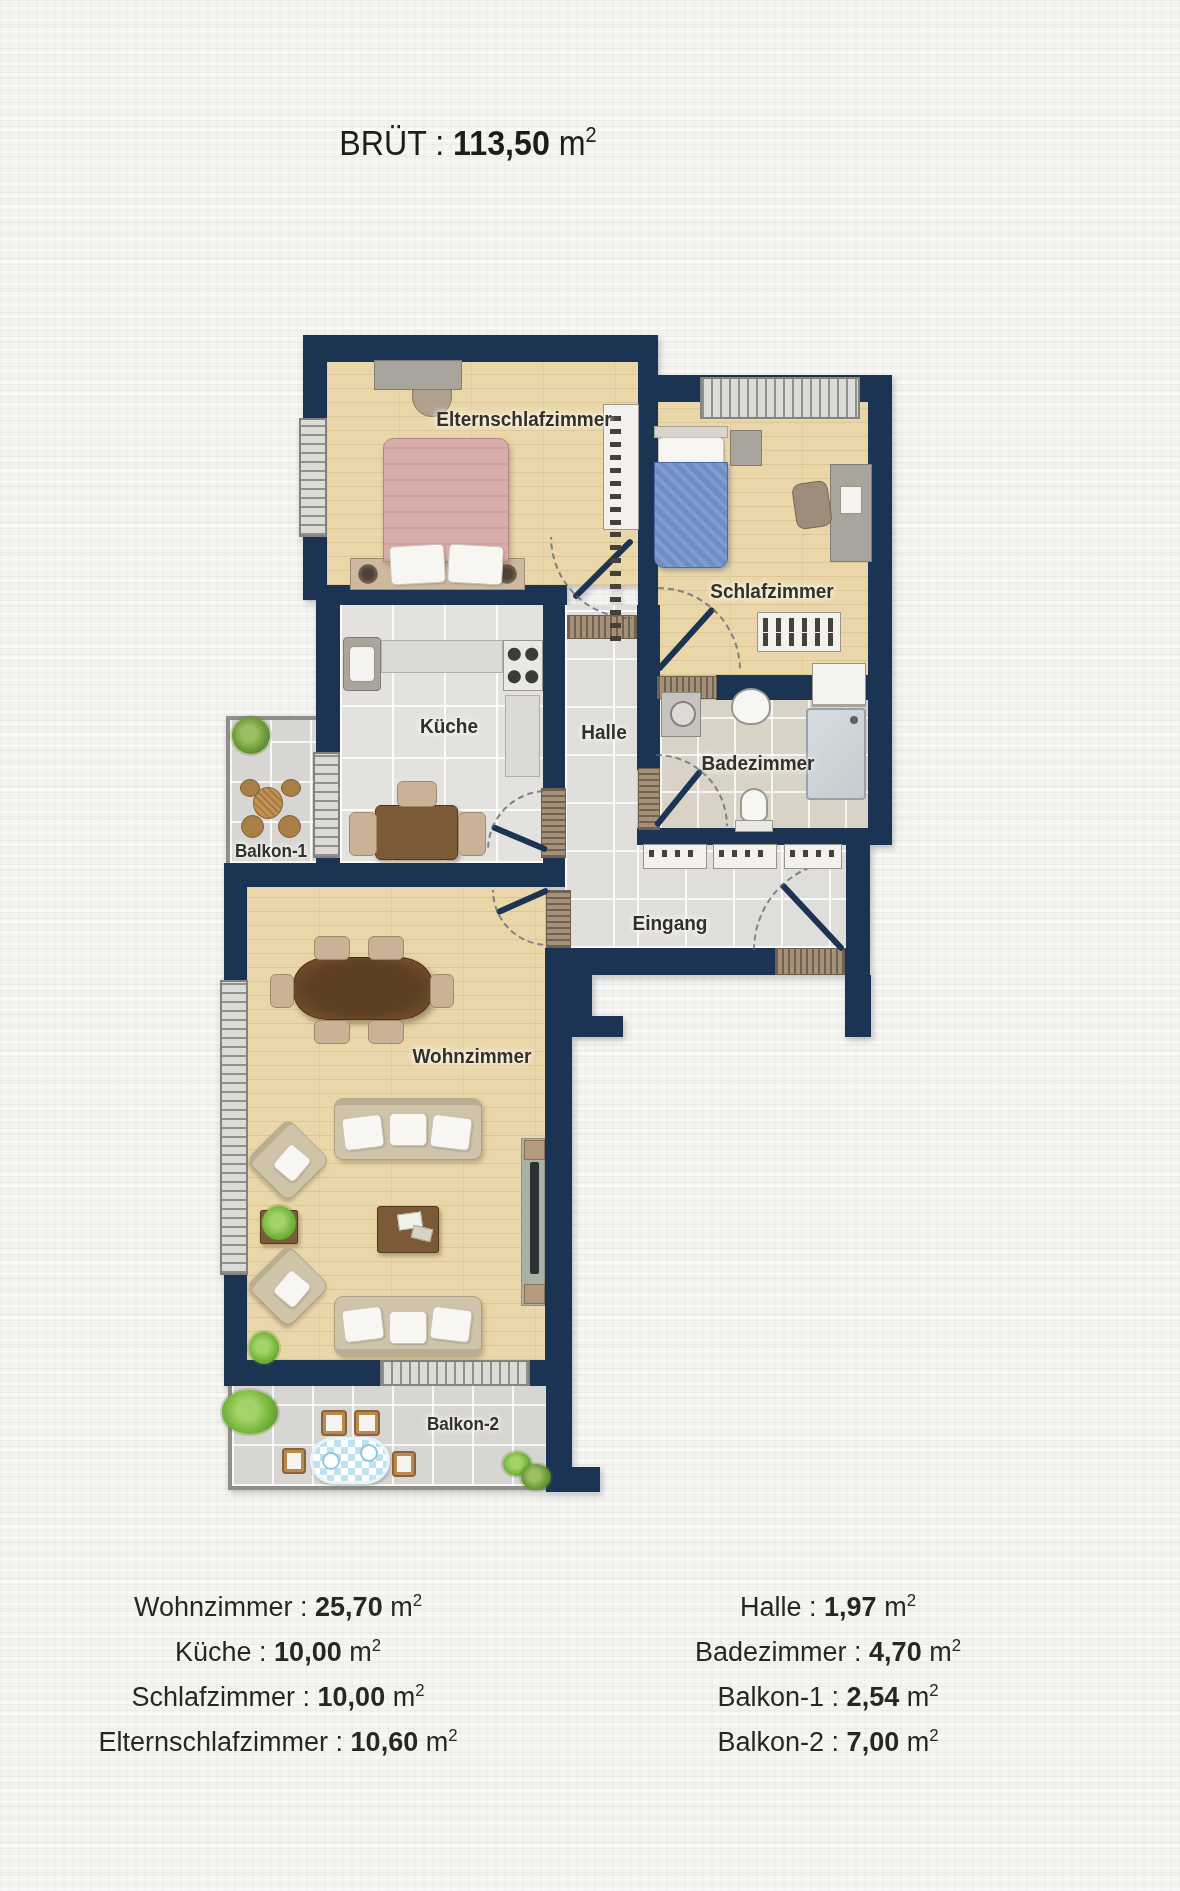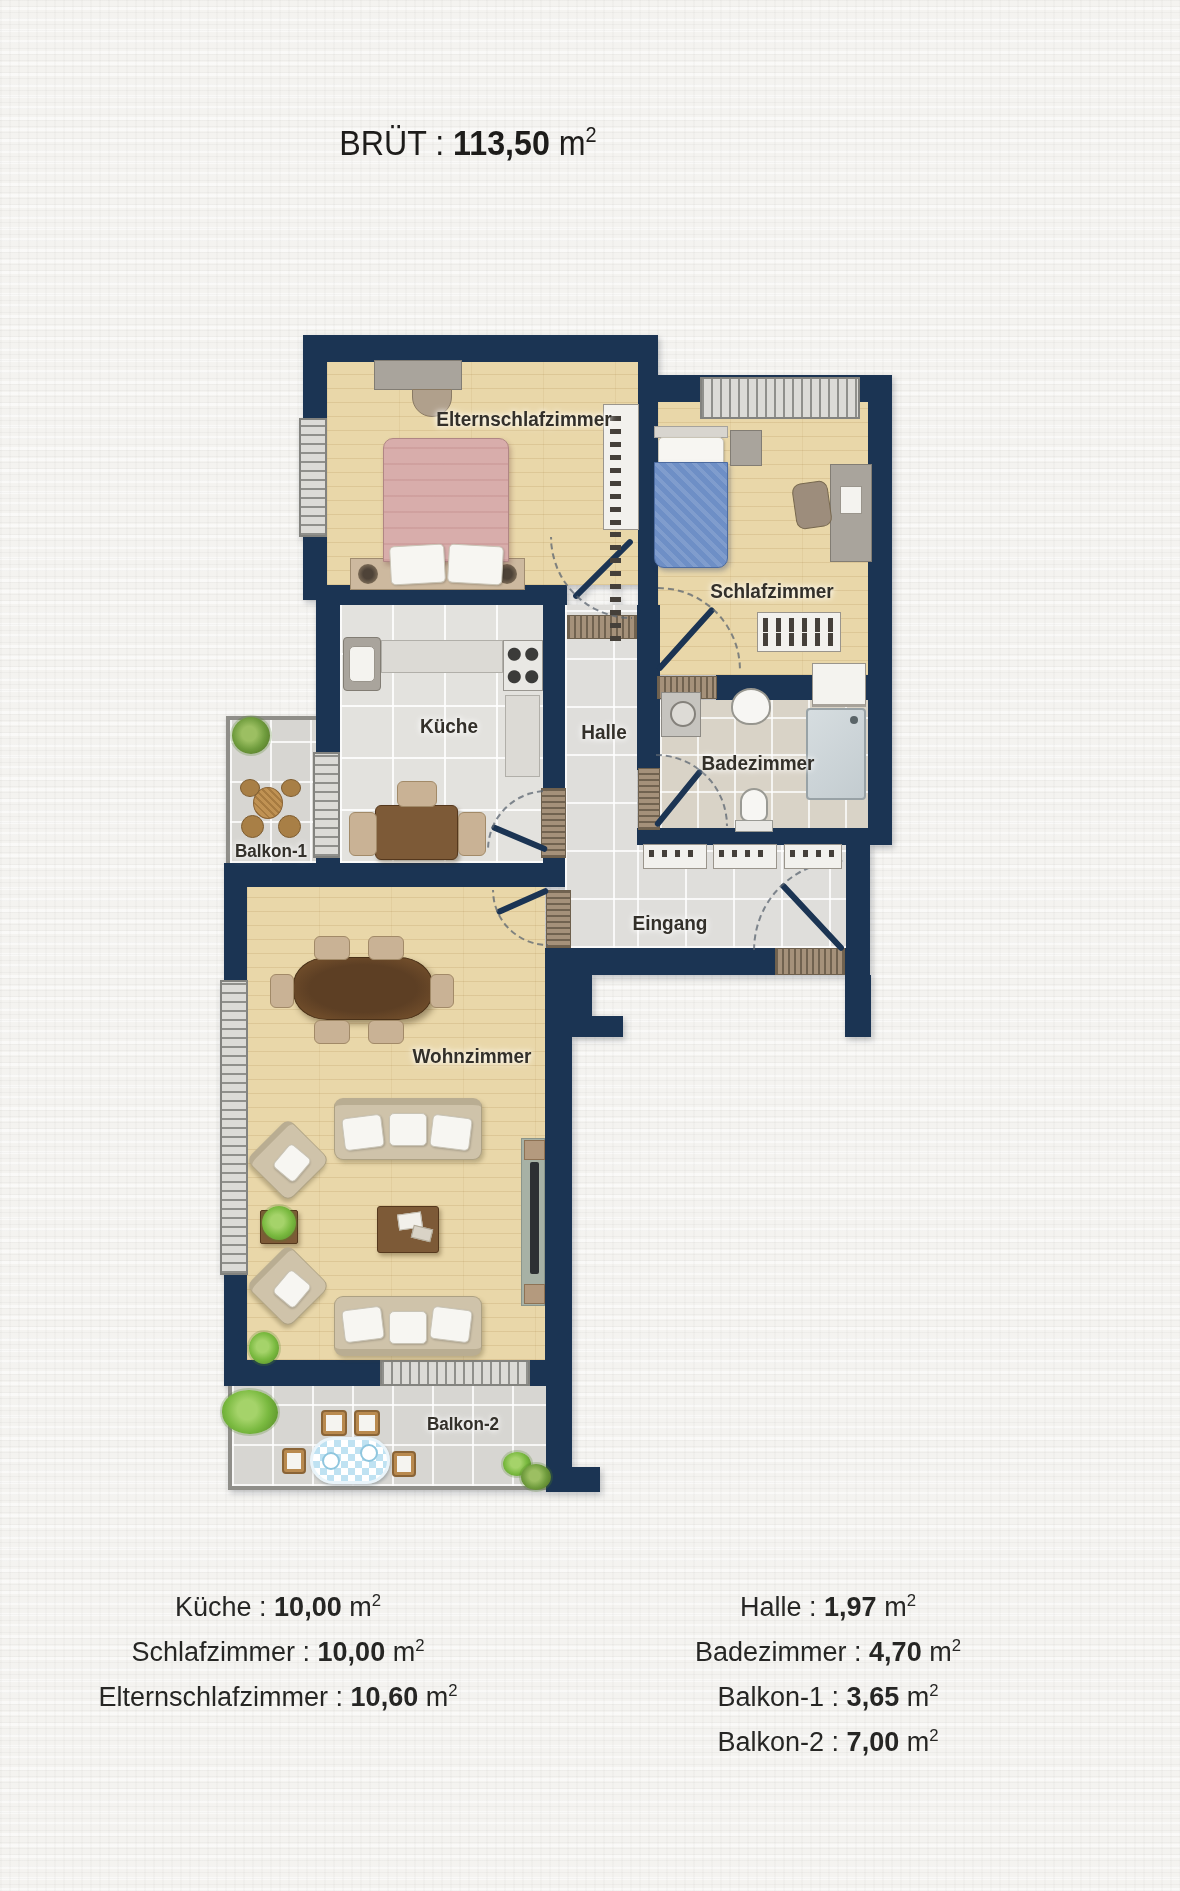--- a/index.html
+++ b/index.html
@@ -299,25 +299,26 @@
     <div class="rlabel" style="left:604px;top:732px;">Halle</div>
     <div class="rlabel" style="left:758px;top:763px;">Badezimmer</div>
     <div class="rlabel" style="left:670px;top:923px;">Eingang</div>
     <div class="rlabel" style="left:472px;top:1056px;">Wohnzimmer</div>
     <div class="rlabel sm" style="left:271px;top:851px;">Balkon-1</div>
     <div class="rlabel sm" style="left:463px;top:1424px;">Balkon-2</div>
   </div>
 
   <div class="legend">
     <div class="col" style="left:28px;width:500px;">
+      <div class="row"><span>Wohnzimmer</span><span> : </span><b>25,70</b><span> m</span><sup>2</sup></div>
       <div class="row"><span>Küche</span><span> : </span><b>10,00</b><span> m</span><sup>2</sup></div>
       <div class="row"><span>Schlafzimmer</span><span> : </span><b>10,00</b><span> m</span><sup>2</sup></div>
       <div class="row"><span>Elternschlafzimmer</span><span> : </span><b>10,60</b><span> m</span><sup>2</sup></div>
     </div>
     <div class="col" style="left:578px;width:500px;">
       <div class="row"><span>Halle</span><span> : </span><b>1,97</b><span> m</span><sup>2</sup></div>
       <div class="row"><span>Badezimmer</span><span> : </span><b>4,70</b><span> m</span><sup>2</sup></div>
-      <div class="row"><span>Balkon-1</span><span> : </span><b>3,65</b><span> m</span><sup>2</sup></div>
+      <div class="row"><span>Balkon-1</span><span> : </span><b>2,54</b><span> m</span><sup>2</sup></div>
       <div class="row"><span>Balkon-2</span><span> : </span><b>7,00</b><span> m</span><sup>2</sup></div>
     </div>
   </div>
 
 </div>
 
 </body></html>

